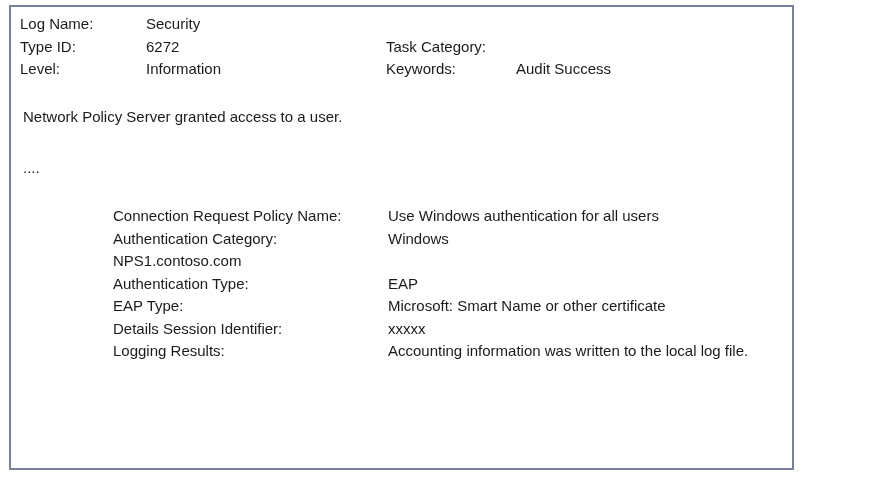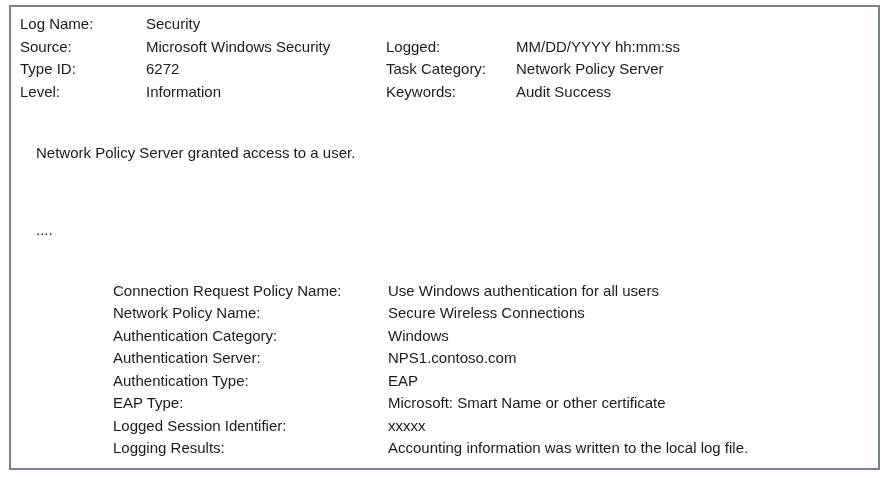--- a/index.html
+++ b/index.html
@@ -13,31 +13,31 @@
     position: relative;
     font-family: "Liberation Sans", sans-serif;
     font-size: 15px;
     color: #1b1b1b;
     overflow: hidden;
   }
   .frame {
     position: absolute;
     left: 9px;
     top: 5px;
-    width: 871px;
+    width: 785px;
     height: 465px;
     box-sizing: border-box;
     border: 2px solid #78809a;
     background: #ffffff;
   }
   .content {
     padding: 6px 6px 0 9px;
     line-height: 22.5px;
   }
-  .line { margin: 16px; line-height: 22.5px; min-height: 22.5px; }
+  .line { margin: 3px; line-height: 22.5px; min-height: 22.5px; }
   .blank { height: 22.5px; }
 
   .header-row { display: flex; line-height: 22.5px; }
   .h-label1 { width: 98px;  flex: 0 0 auto; }
   .h-value1 { width: 240px; flex: 0 0 auto; margin-left: 28px; }
   .h-label2 { width: 130px; flex: 0 0 auto; }
   .h-value2 { flex: 1 1 auto; }
 
   .detail-row { display: flex; line-height: 22.5px; padding-left: 93px; }
   .d-label { width: 275px; flex: 0 0 auto; }
@@ -50,30 +50,23 @@
   <div class="content">
 
     <div>
       <div class="header-row">
         <span class="h-label1">Log Name:</span>
         <span class="h-value1">Security</span>
         <span class="h-label2"></span>
         <span class="h-value2"></span>
       </div>
       <div class="header-row">
-        <span class="h-label1">Source:</span>
-        <span class="h-value1">Microsoft Windows Security</span>
-        <span class="h-label2">Logged:</span>
-        <span class="h-value2">MM/DD/YYYY hh:mm:ss</span>
-      </div>
-      <div class="header-row">
         <span class="h-label1">Type ID:</span>
         <span class="h-value1">6272</span>
         <span class="h-label2">Task Category:</span>
-        <span class="h-value2">Network Policy Server</span>
       </div>
       <div class="header-row">
         <span class="h-label1">Level:</span>
         <span class="h-value1">Information</span>
         <span class="h-label2">Keywords:</span>
         <span class="h-value2">Audit Success</span>
       </div>
     </div>
 
     <div class="blank"></div>
@@ -86,41 +79,36 @@
 
     <div class="blank"></div>
 
 
     <div>
       <div class="detail-row">
         <span class="d-label">Connection Request Policy Name:</span>
         <span class="d-value">Use Windows authentication for all users</span>
       </div>
       <div class="detail-row">
-        <span class="d-label">Network Policy Name:</span>
-        <span class="d-value">Secure Wireless Connections</span>
-      </div>
-      <div class="detail-row">
         <span class="d-label">Authentication Category:</span>
         <span class="d-value">Windows</span>
       </div>
       <div class="detail-row">
-        <span class="d-label">Authentication Server:</span>
         <span class="d-value">NPS1.contoso.com</span>
       </div>
       <div class="detail-row">
         <span class="d-label">Authentication Type:</span>
         <span class="d-value">EAP</span>
       </div>
       <div class="detail-row">
         <span class="d-label">EAP Type:</span>
         <span class="d-value">Microsoft: Smart Name or other certificate</span>
       </div>
       <div class="detail-row">
-        <span class="d-label">Logged Session Identifier:</span>
+        <span class="d-label">Details Session Identifier:</span>
         <span class="d-value">xxxxx</span>
       </div>
       <div class="detail-row">
         <span class="d-label">Logging Results:</span>
         <span class="d-value">Accounting information was written to the local log file.</span>
       </div>
     </div>
 
   </div>
 </div>

